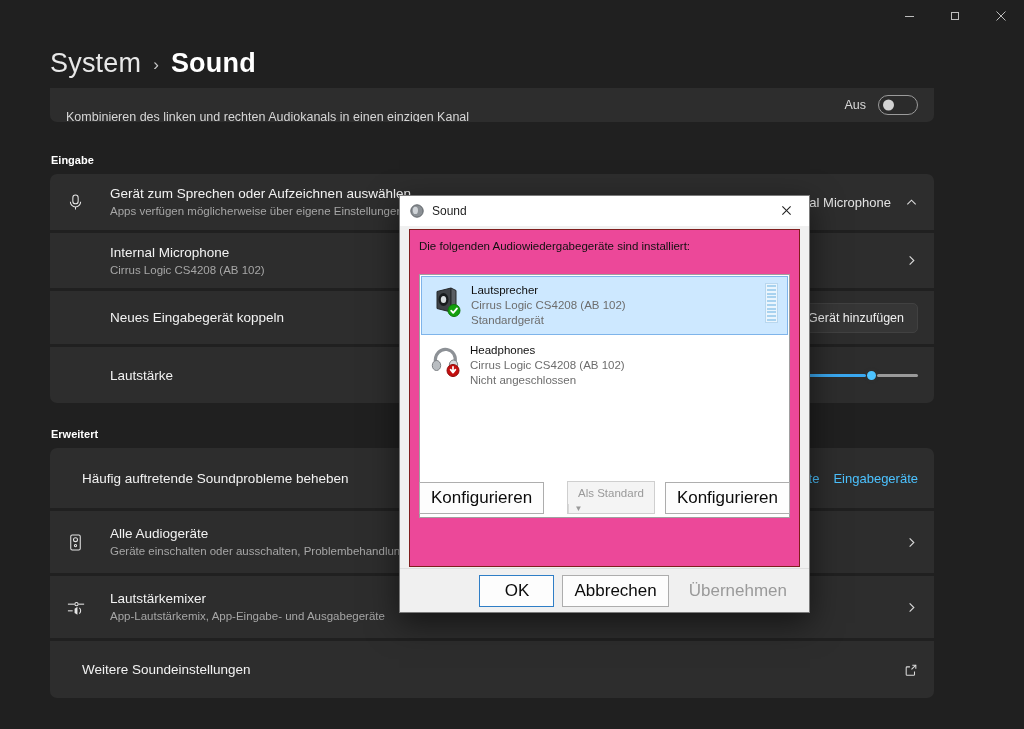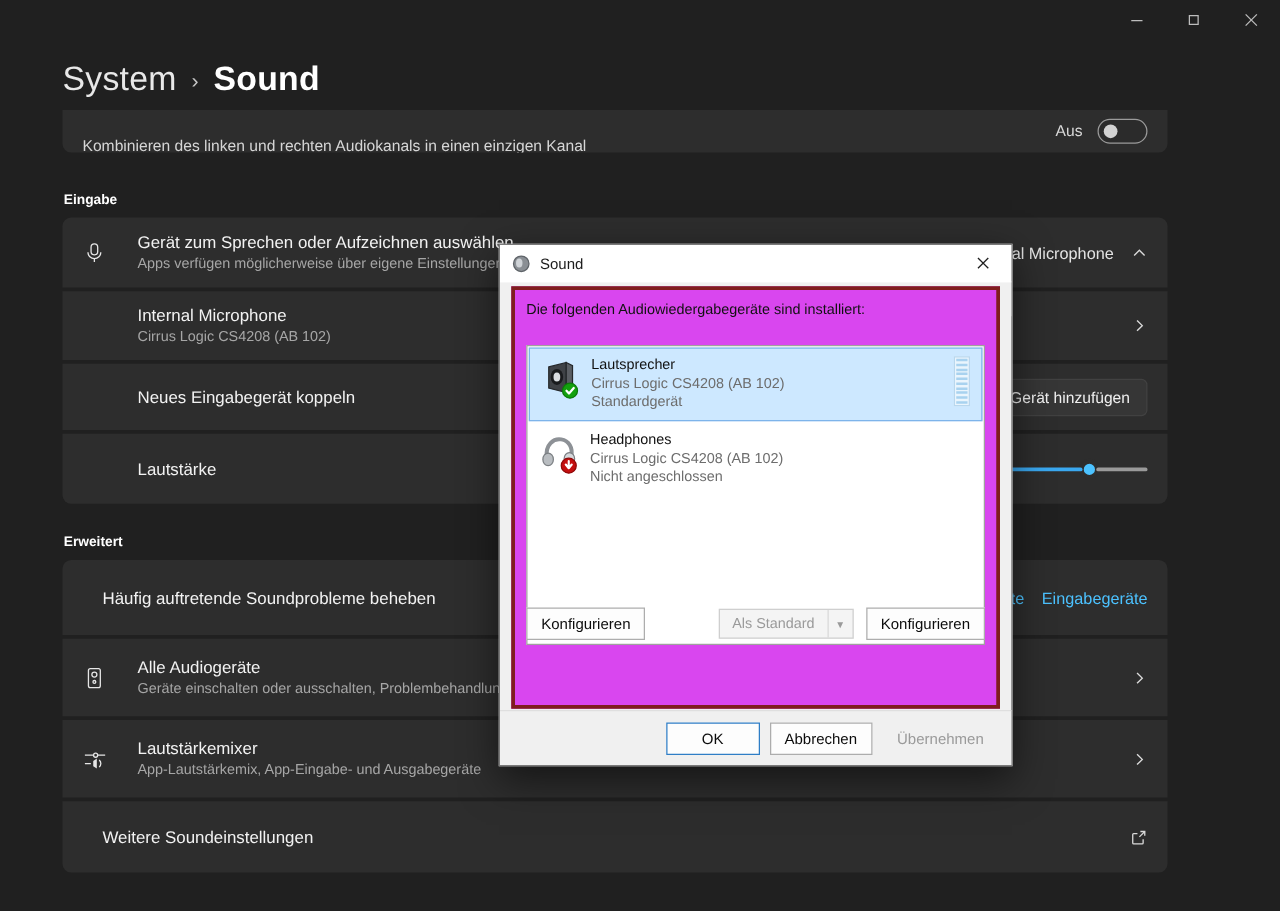--- a/index.html
+++ b/index.html
@@ -161,22 +161,22 @@
     position: relative; top: 1px;
   }
   .tab.active {
     background: #fdfdfd;
     border: 1px solid #d7d7d7;
     border-bottom-color: #fdfdfd;
   }
   .tab-panel {
     position: absolute;
     left: 9px; right: 9px; top: 33px; bottom: 45px;
-    background: #d946ef;
-    border: 3px solid #7f1d1d;
+    background: #ec4899;
+    border: 1px solid #7f1d1d;
   }
   .panel-label { font-size: 11.5px; color: #111; padding: 10px 0 7px 9px; }
 
   .device-list {
     position: absolute; left: 9px; right: 9px; top: 44px; bottom: 48px;
     background: #ffffff;
     border: 1px solid #a0a0a0;
     overflow: hidden;
   }
   .device-item {
@@ -200,29 +200,29 @@
     margin-right: 4px; margin-top: 1px;
     border: 1px solid #b9d7ee; background: #eaf5fd; padding: 1px;
   }
   .vu i { display: block; height: 2px; background: #a8d2ef; }
 
   .dlg-buttons-row {
     position: absolute; left: 9px; right: 9px; bottom: 52px;
     display: flex; align-items: center;
   }
   .btn {
-    font-size: 12px; color: #0c0c0c;
+    font-size: 17px; color: #0c0c0c;
     background: #fdfdfd; border: 1px solid #adadad;
     padding: 5px 11px; min-width: 75px; text-align: center;
   }
   .btn.disabled { color: #9a9a9a; background: #f4f4f4; border-color: #cfcfcf; }
   .btn.default { border: 1px solid #2f7ec6; }
   .split {
     display: flex; align-items: stretch;
-    border: 1px solid #cfcfcf; background: #f4f4f4;
+    border: 1px solid #cfcfcf; background: #f4f4f4; flex-direction: column;
   }
   .split .lbl { font-size: 11.5px; color: #9a9a9a; padding: 5px 10px; }
   .split .arrow {
     width: 20px; display: flex; align-items: center; justify-content: center;
     border-left: 1px solid #d8d8d8; color: #9a9a9a; font-size: 8px;
   }
   .spacer { flex: 1 1 auto; }
 
   .dlg-footer {
     position: absolute; left: 0; right: 0; bottom: 0; height: 44px;

